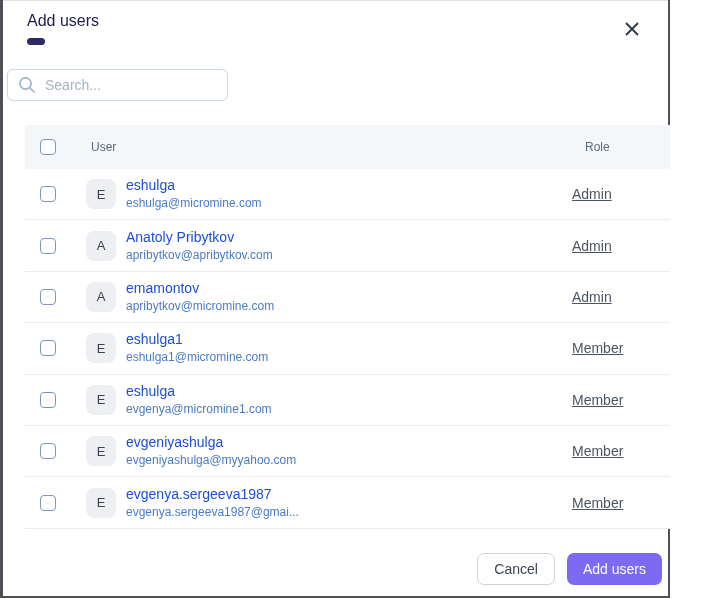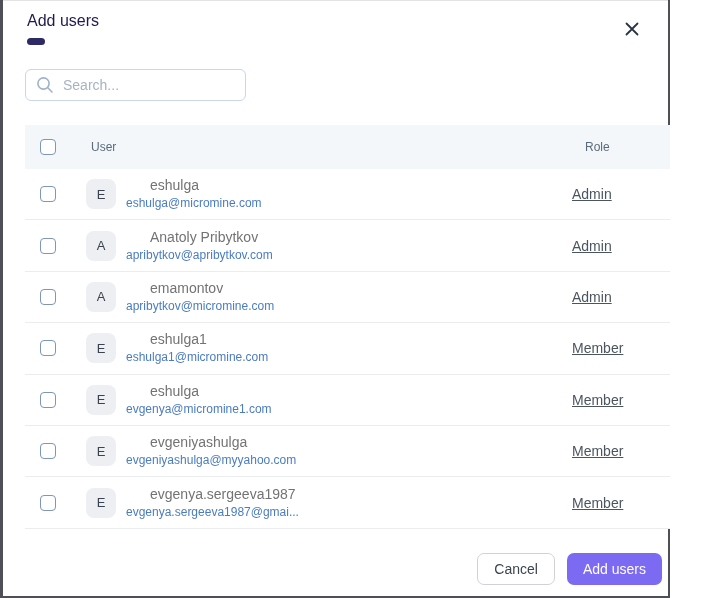--- a/index.html
+++ b/index.html
@@ -41,21 +41,21 @@
     width: 24px; height: 24px;
     background: transparent;
     border: none;
     cursor: pointer;
     display: flex; align-items: center; justify-content: center;
   }
 
   
   .search-box {
     position: absolute;
-    left: 22px; top: 68px;
+    left: 4px; top: 68px;
     width: 221px; height: 32px;
     border: 1px solid #c9d7e8;
     border-radius: 6px;
     display: flex; align-items: center;
     padding: 0 10px;
     background: #fff;
   }
   .search-box svg { flex: 0 0 auto; margin-right: 9px; }
   .search-input {
     border: none; outline: none;
@@ -109,21 +109,21 @@
     color: #3a434f;
     font-size: 13px;
     display: flex; align-items: center; justify-content: center;
   }
   .user-info {
     flex: 1 1 auto; min-width: 0;
     margin-left: 10px;
     line-height: 18px;
     overflow: hidden;
   }
-  .user-name { font-size: 14px; color: #737373; white-space: nowrap; margin-left: 24px; }
+  .user-name { font-size: 14px; color: #1d4ed8; white-space: nowrap; }
   .user-email {
     font-size: 12px; color: #4b7cc2;
     white-space: nowrap; overflow: hidden;
   }
   .role-cell {
     flex: 0 0 auto;
     width: 122px;
     font-size: 14px;
     color: #4b5560;
     text-decoration: underline;

